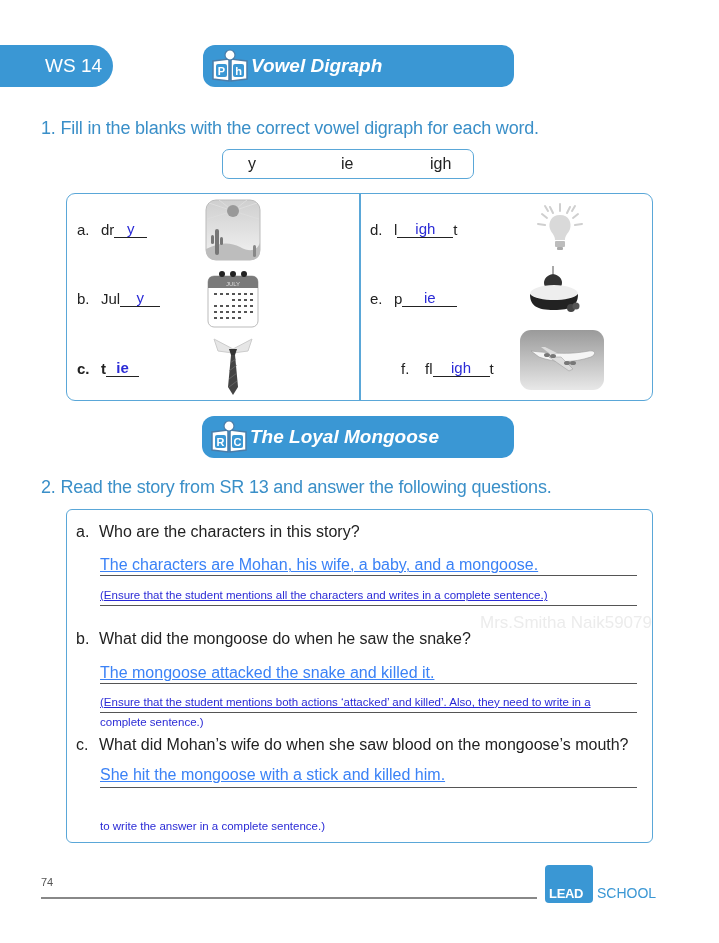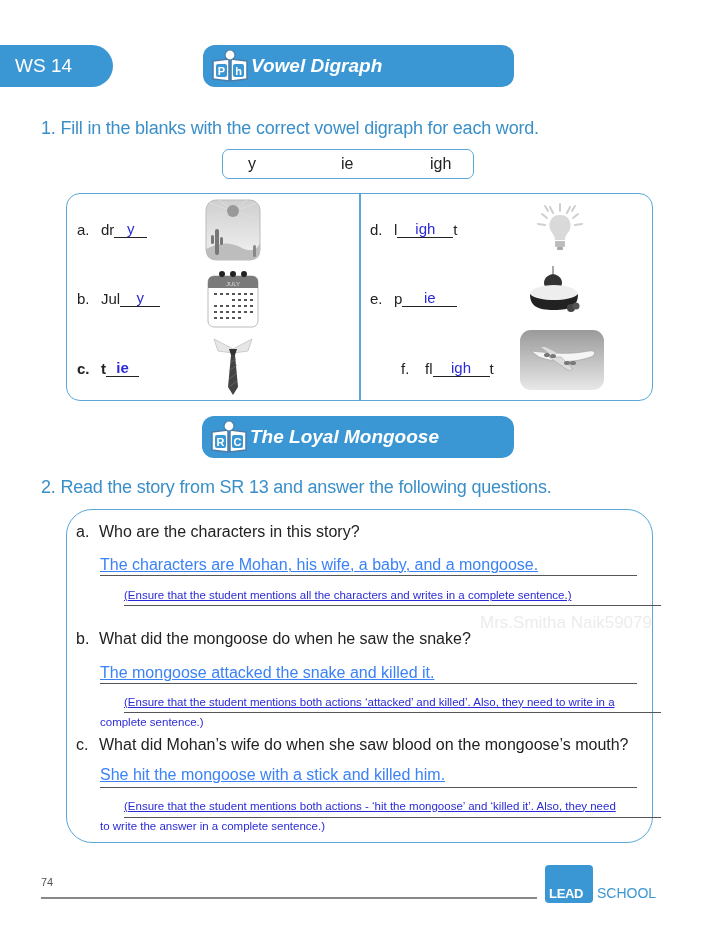--- a/index.html
+++ b/index.html
@@ -2,21 +2,21 @@
 <html><head>
 <meta charset="utf-8">
 <style>
   * { box-sizing: border-box; margin: 0; padding: 0; }
   html, body { width: 719px; height: 943px; background: #ffffff; overflow: hidden; }
   body { position: relative; font-family: "Liberation Sans", "DejaVu Sans", sans-serif; color: #222; }
 
   .ws-badge {
     position: absolute; left: 0; top: 45px; width: 113px; height: 42px;
     background: #3a97d4; border-radius: 0 21px 21px 0;
-    color: #fff; font-size: 19px; line-height: 42px; padding-left: 15px;
+    color: #fff; font-size: 19px; line-height: 42px; padding-left: 45px;
   }
   .section-banner {
     position: absolute; background: #3a97d4; border-radius: 12px;
     color: #fff; font-weight: bold; font-size: 19px;
   }
   .banner1 { left: 203px; top: 45px; width: 311px; height: 42px; }
   .banner2 { left: 202px; top: 416px; width: 312px; height: 42px; }
   .banner-icon { position: absolute; left: 8px; top: 4px; width: 38px; height: 34px; }
   .banner-title { position: absolute; left: 48px; right: 0; top: 0; line-height: 42px; text-align: left; font-style: italic; }
 
@@ -29,43 +29,43 @@
   .word-bank {
     position: absolute; left: 222px; top: 149px; width: 252px; height: 30px;
     border: 1.5px solid #5aa7d8; border-radius: 7px;
     font-size: 16px; color: #222;
   }
   .word-bank span { position: absolute; top: 5px; }
   .wb0 { left: 25px; } .wb1 { left: 118px; } .wb2 { left: 207px; }
 
   .fill-box {
     position: absolute; left: 66px; top: 193px; width: 587px; height: 208px;
-    border: 1.5px solid #5aa7d8; border-radius: 14px;
+    border: 1.5px solid #5aa7d8; border-radius: 9px;
   }
   .fill-divider { position: absolute; left: 292px; top: 0; bottom: 0; width: 1.5px; background: #5aa7d8; }
   .fill-item { position: absolute; font-size: 15px; color: #222; white-space: nowrap; }
   .fill-item .lbl { display: inline-block; width: 24px; }
   .blank { display: inline-block; border-bottom: 1px solid #222; text-align: center; height: 17px; position: relative; }
   .ans { color: #2b2bd6; position: relative; top: -1px; }
 
   .pic { position: absolute; }
 
   .answer-box {
     position: absolute; left: 66px; top: 509px; width: 587px; height: 334px;
-    border: 1.5px solid #5aa7d8; border-radius: 26px;
+    border: 1.5px solid #5aa7d8; border-radius: 6px;
   }
   .question { position: absolute; left: 9px; font-size: 16px; color: #222; white-space: nowrap; }
   .question .lbl { display: inline-block; width: 23px; }
   .answer-line {
     position: absolute; left: 33px; width: 537px; border-bottom: 1.5px solid #555;
     color: #3b82f6; font-size: 16px; white-space: nowrap; text-decoration: underline; text-decoration-thickness: 1px;
   }
   .note-line {
     position: absolute; left: 33px; width: 537px; border-bottom: 1.5px solid #555;
-    color: #2b2bd6; font-size: 11.5px; white-space: nowrap; text-decoration: underline; text-decoration-thickness: 1px; margin-left: 24px;
+    color: #2b2bd6; font-size: 11.5px; white-space: nowrap; text-decoration: underline; text-decoration-thickness: 1px;
   }
   .note-cont { position: absolute; left: 33px; color: #2b2bd6; font-size: 11.5px; white-space: nowrap; text-align: center; }
 
   .watermark {
     position: absolute; left: 480px; top: 613px; font-size: 17px; color: #ececec; white-space: nowrap;
   }
 
   .page-num { position: absolute; left: 41px; top: 876px; font-size: 11px; color: #555; }
   .footer-rule { position: absolute; left: 41px; top: 897px; width: 496px; height: 2px; background: #888; }
   .lead-logo { position: absolute; left: 545px; top: 865px; width: 120px; height: 40px; }
@@ -276,21 +276,20 @@
     <span class="lbl">b.</span><span>What did the mongoose do when he saw the snake?</span>
   </div>
   <div class="answer-line" style="top:154px; height:20px;">The mongoose attacked the snake and killed it.</div>
   <div class="note-line" style="top:186px; height:17px;">(Ensure that the student mentions both actions ‘attacked’ and killed’. Also, they need to write in a</div>
   <div class="note-cont" style="top:206px;">complete sentence.)</div>
 
   <div class="question" style="top:226px;">
     <span class="lbl">c.</span><span>What did Mohan’s wife do when she saw blood on the mongoose’s mouth?</span>
   </div>
   <div class="answer-line" style="top:256px; height:22px;">She hit the mongoose with a stick and killed him.</div>
-  <div class="note-line" style="top:290px; height:18px;">(Ensure that the student mentions both actions - ‘hit the mongoose’ and ‘killed it’. Also, they need</div>
   <div class="note-cont" style="top:310px;">to write the answer in a complete sentence.)</div>
 </div>
 
 <div class="watermark">Mrs.Smitha Naik59079</div>
 
 <div class="page-num">74</div>
 <div class="footer-rule"></div>
 <div class="lead-logo">
   <div class="lead-box"></div>
   <span class="lead-text">LEAD</span>

